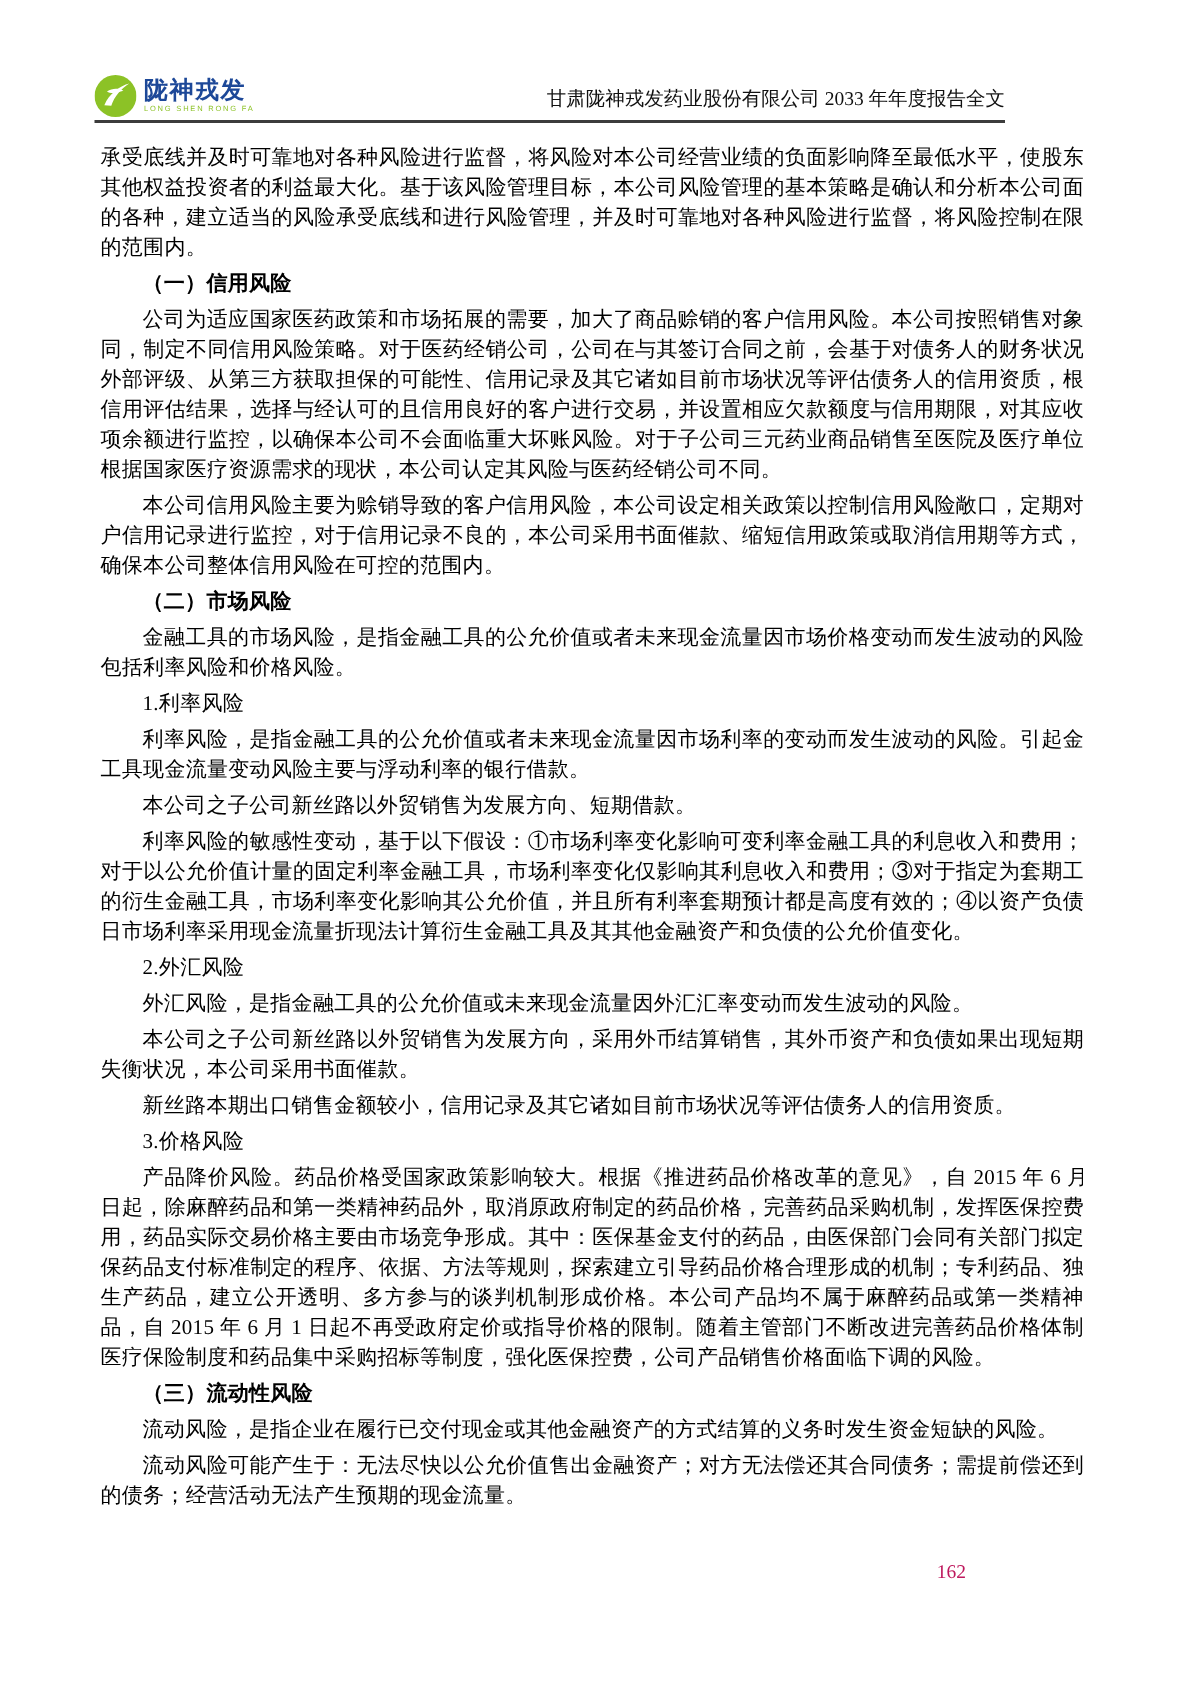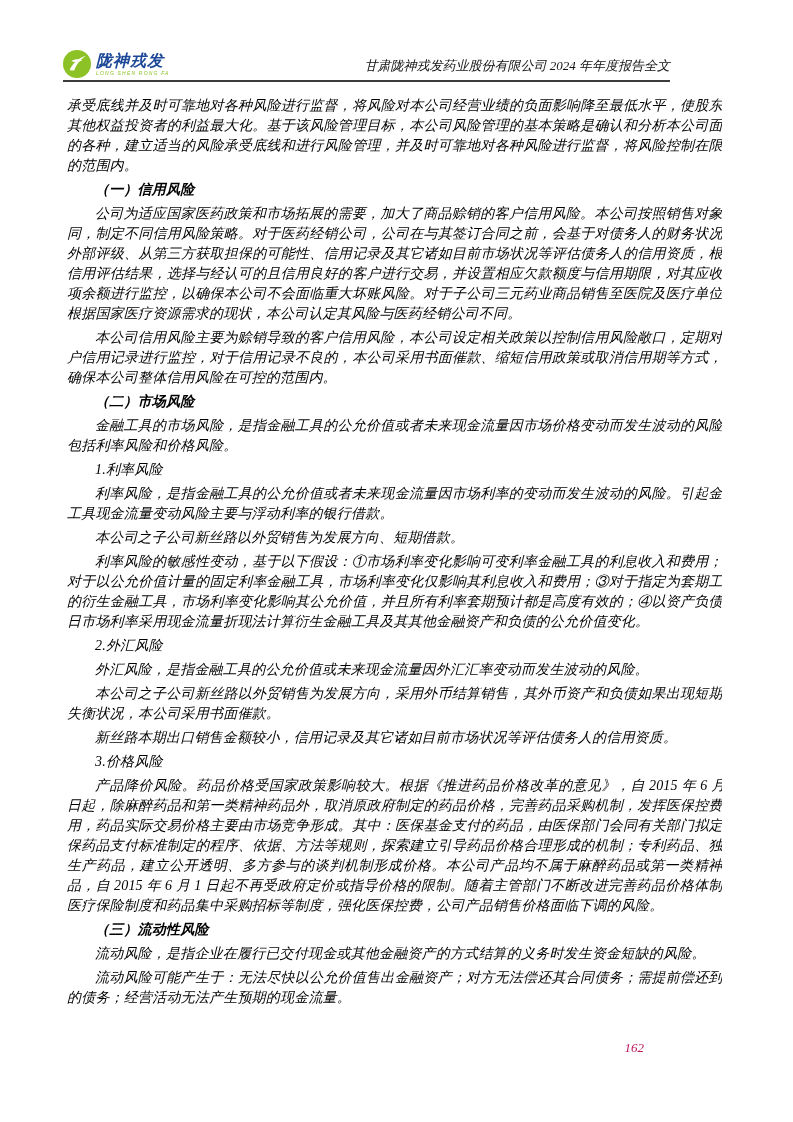--- a/index.html
+++ b/index.html
@@ -4,21 +4,20 @@
 <style>
   html, body { margin: 0; padding: 0; background: #ffffff; }
   .page {
     position: relative;
     width: 722px;
     height: 1122px;
     background: #ffffff;
     font-family: "Liberation Serif", "DejaVu Serif", serif;
     color: #000000;
     overflow: hidden;
-    font-style: italic;
   }
   
   .header {
     position: absolute;
     left: 63px;
     right: 52px;
     top: 44px;
     height: 34px;
     border-bottom: 2.5px solid #3c3c3c;
     display: flex;
@@ -82,21 +81,21 @@
       <svg class="logo-mark" viewBox="0 0 32 32" xmlns="http://www.w3.org/2000/svg">
         <circle cx="16" cy="16" r="16" fill="#8cc226"></circle>
         <path d="M7.5 23 C11 14.5, 19.5 8, 26.5 6.5 C20.5 10, 15 16.5, 12.8 23.5 Z" fill="#ffffff"></path>
         <path d="M9.5 12.5 C13.5 10, 18.5 10, 22 12 C17.5 13.5, 12.5 14.5, 9.5 12.5 Z" fill="#ffffff"></path>
       </svg>
       <span class="logo-text">
         <span class="logo-text-cn">陇神戎发</span>
         <span class="logo-text-en">LONG SHEN RONG FA</span>
       </span>
     </div>
-    <div class="report-title">甘肃陇神戎发药业股份有限公司 2024 年年度报告全文</div>
+    <div class="report-title">甘肃陇神戎发药业股份有限公司 2033 年年度报告全文</div>
   </div>
 
   <div class="content">
     <p class="noindent">承受底线并及时可靠地对各种风险进行监督，将风险对本公司经营业绩的负面影响降至最低水平，使股东和其他权益投资者的利益最大化。基于该风险管理目标，本公司风险管理的基本策略是确认和分析本公司面临的各种，建立适当的风险承受底线和进行风险管理，并及时可靠地对各种风险进行监督，将风险控制在限定的范围内。</p>
     <p class="heading">（一）信用风险</p>
     <p>公司为适应国家医药政策和市场拓展的需要，加大了商品赊销的客户信用风险。本公司按照销售对象不同，制定不同信用风险策略。对于医药经销公司，公司在与其签订合同之前，会基于对债务人的财务状况、外部评级、从第三方获取担保的可能性、信用记录及其它诸如目前市场状况等评估债务人的信用资质，根据信用评估结果，选择与经认可的且信用良好的客户进行交易，并设置相应欠款额度与信用期限，对其应收款项余额进行监控，以确保本公司不会面临重大坏账风险。对于子公司三元药业商品销售至医院及医疗单位，根据国家医疗资源需求的现状，本公司认定其风险与医药经销公司不同。</p>
     <p>本公司信用风险主要为赊销导致的客户信用风险，本公司设定相关政策以控制信用风险敞口，定期对客户信用记录进行监控，对于信用记录不良的，本公司采用书面催款、缩短信用政策或取消信用期等方式，以确保本公司整体信用风险在可控的范围内。</p>
     <p class="heading">（二）市场风险</p>
     <p>金融工具的市场风险，是指金融工具的公允价值或者未来现金流量因市场价格变动而发生波动的风险，包括利率风险和价格风险。</p>
     <p>1.利率风险</p>

